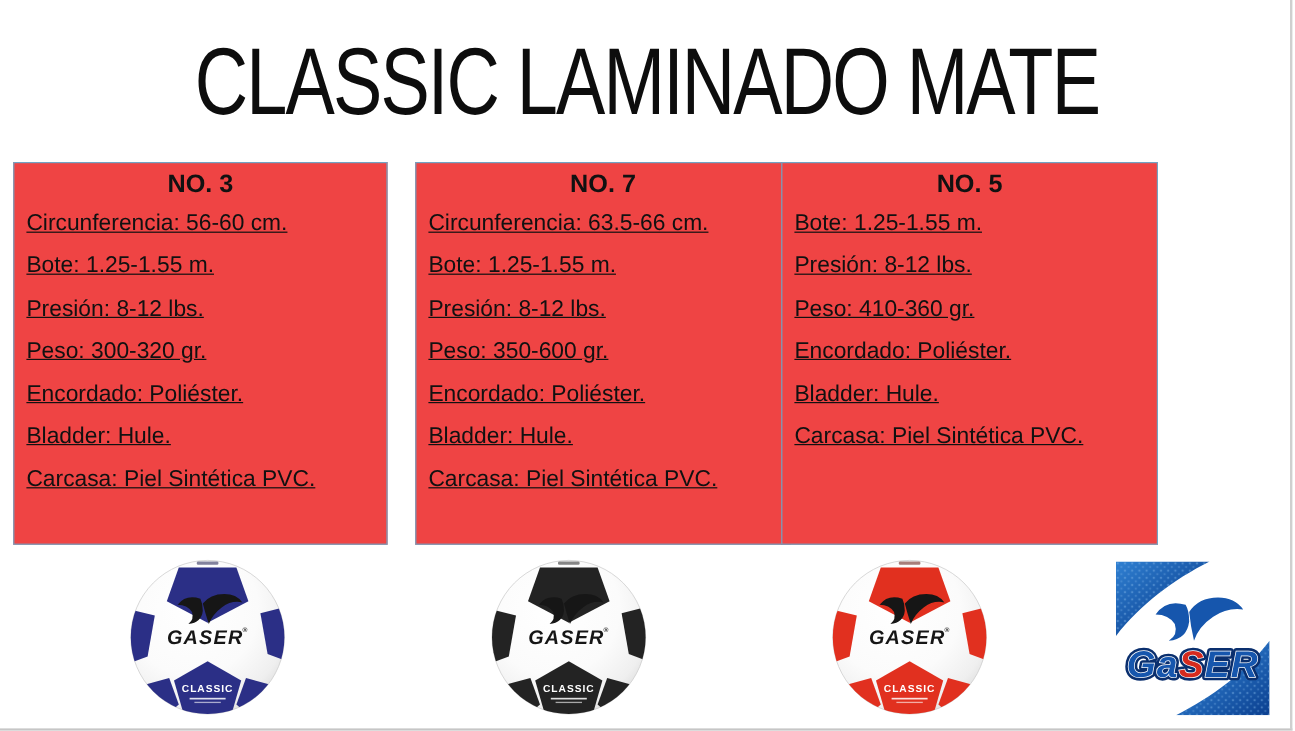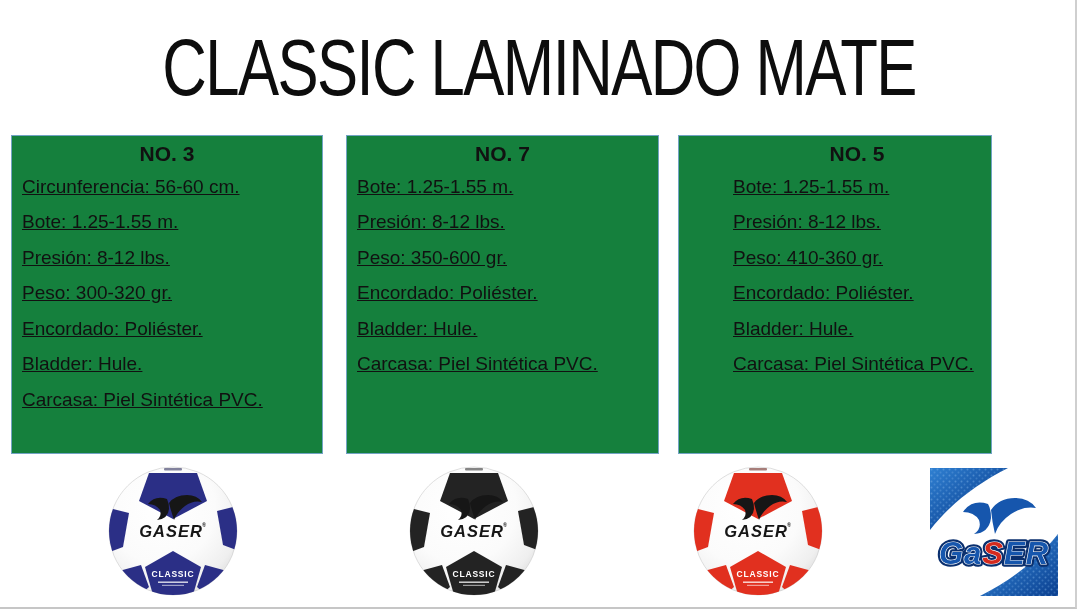--- a/index.html
+++ b/index.html
@@ -28,25 +28,25 @@
     color:#0d0d0d;
     transform:scaleX(0.78);
     transform-origin:center center;
     white-space:nowrap;
   }
   
   .spec-box{
     position:absolute;top:135px;height:319px;
     border:1.5px solid #72a3c4;
     box-sizing:border-box;
-    background:#15803d;
+    background:#ef4444;
   }
   .spec-box.b1{left:11px;width:312px;}
   .spec-box.b2{left:346px;width:313px;}
-  .spec-box.b3{left:678px;width:314px;padding-left:44px;}
+  .spec-box.b3{left:651px;width:314px;}
   .spec-title{
     height:27px;
     padding-top:6px;
     text-align:center;
     font-size:21px;
     font-weight:bold;
     color:#111;
   }
   .spec-line{
     height:35.5px;
@@ -95,20 +95,21 @@
     <div class="spec-line">Bote: 1.25-1.55 m.</div>
     <div class="spec-line">Presión: 8-12 lbs.</div>
     <div class="spec-line">Peso: 300-320 gr.</div>
     <div class="spec-line">Encordado: Poliéster.</div>
     <div class="spec-line">Bladder: Hule.</div>
     <div class="spec-line">Carcasa: Piel Sintética PVC.</div>
   </div>
 
   <div class="spec-box b2">
     <div class="spec-title">NO. 7</div>
+    <div class="spec-line">Circunferencia: 63.5-66 cm.</div>
     <div class="spec-line">Bote: 1.25-1.55 m.</div>
     <div class="spec-line">Presión: 8-12 lbs.</div>
     <div class="spec-line">Peso: 350-600 gr.</div>
     <div class="spec-line">Encordado: Poliéster.</div>
     <div class="spec-line">Bladder: Hule.</div>
     <div class="spec-line">Carcasa: Piel Sintética PVC.</div>
   </div>
 
   <div class="spec-box b3">
     <div class="spec-title">NO. 5</div>

